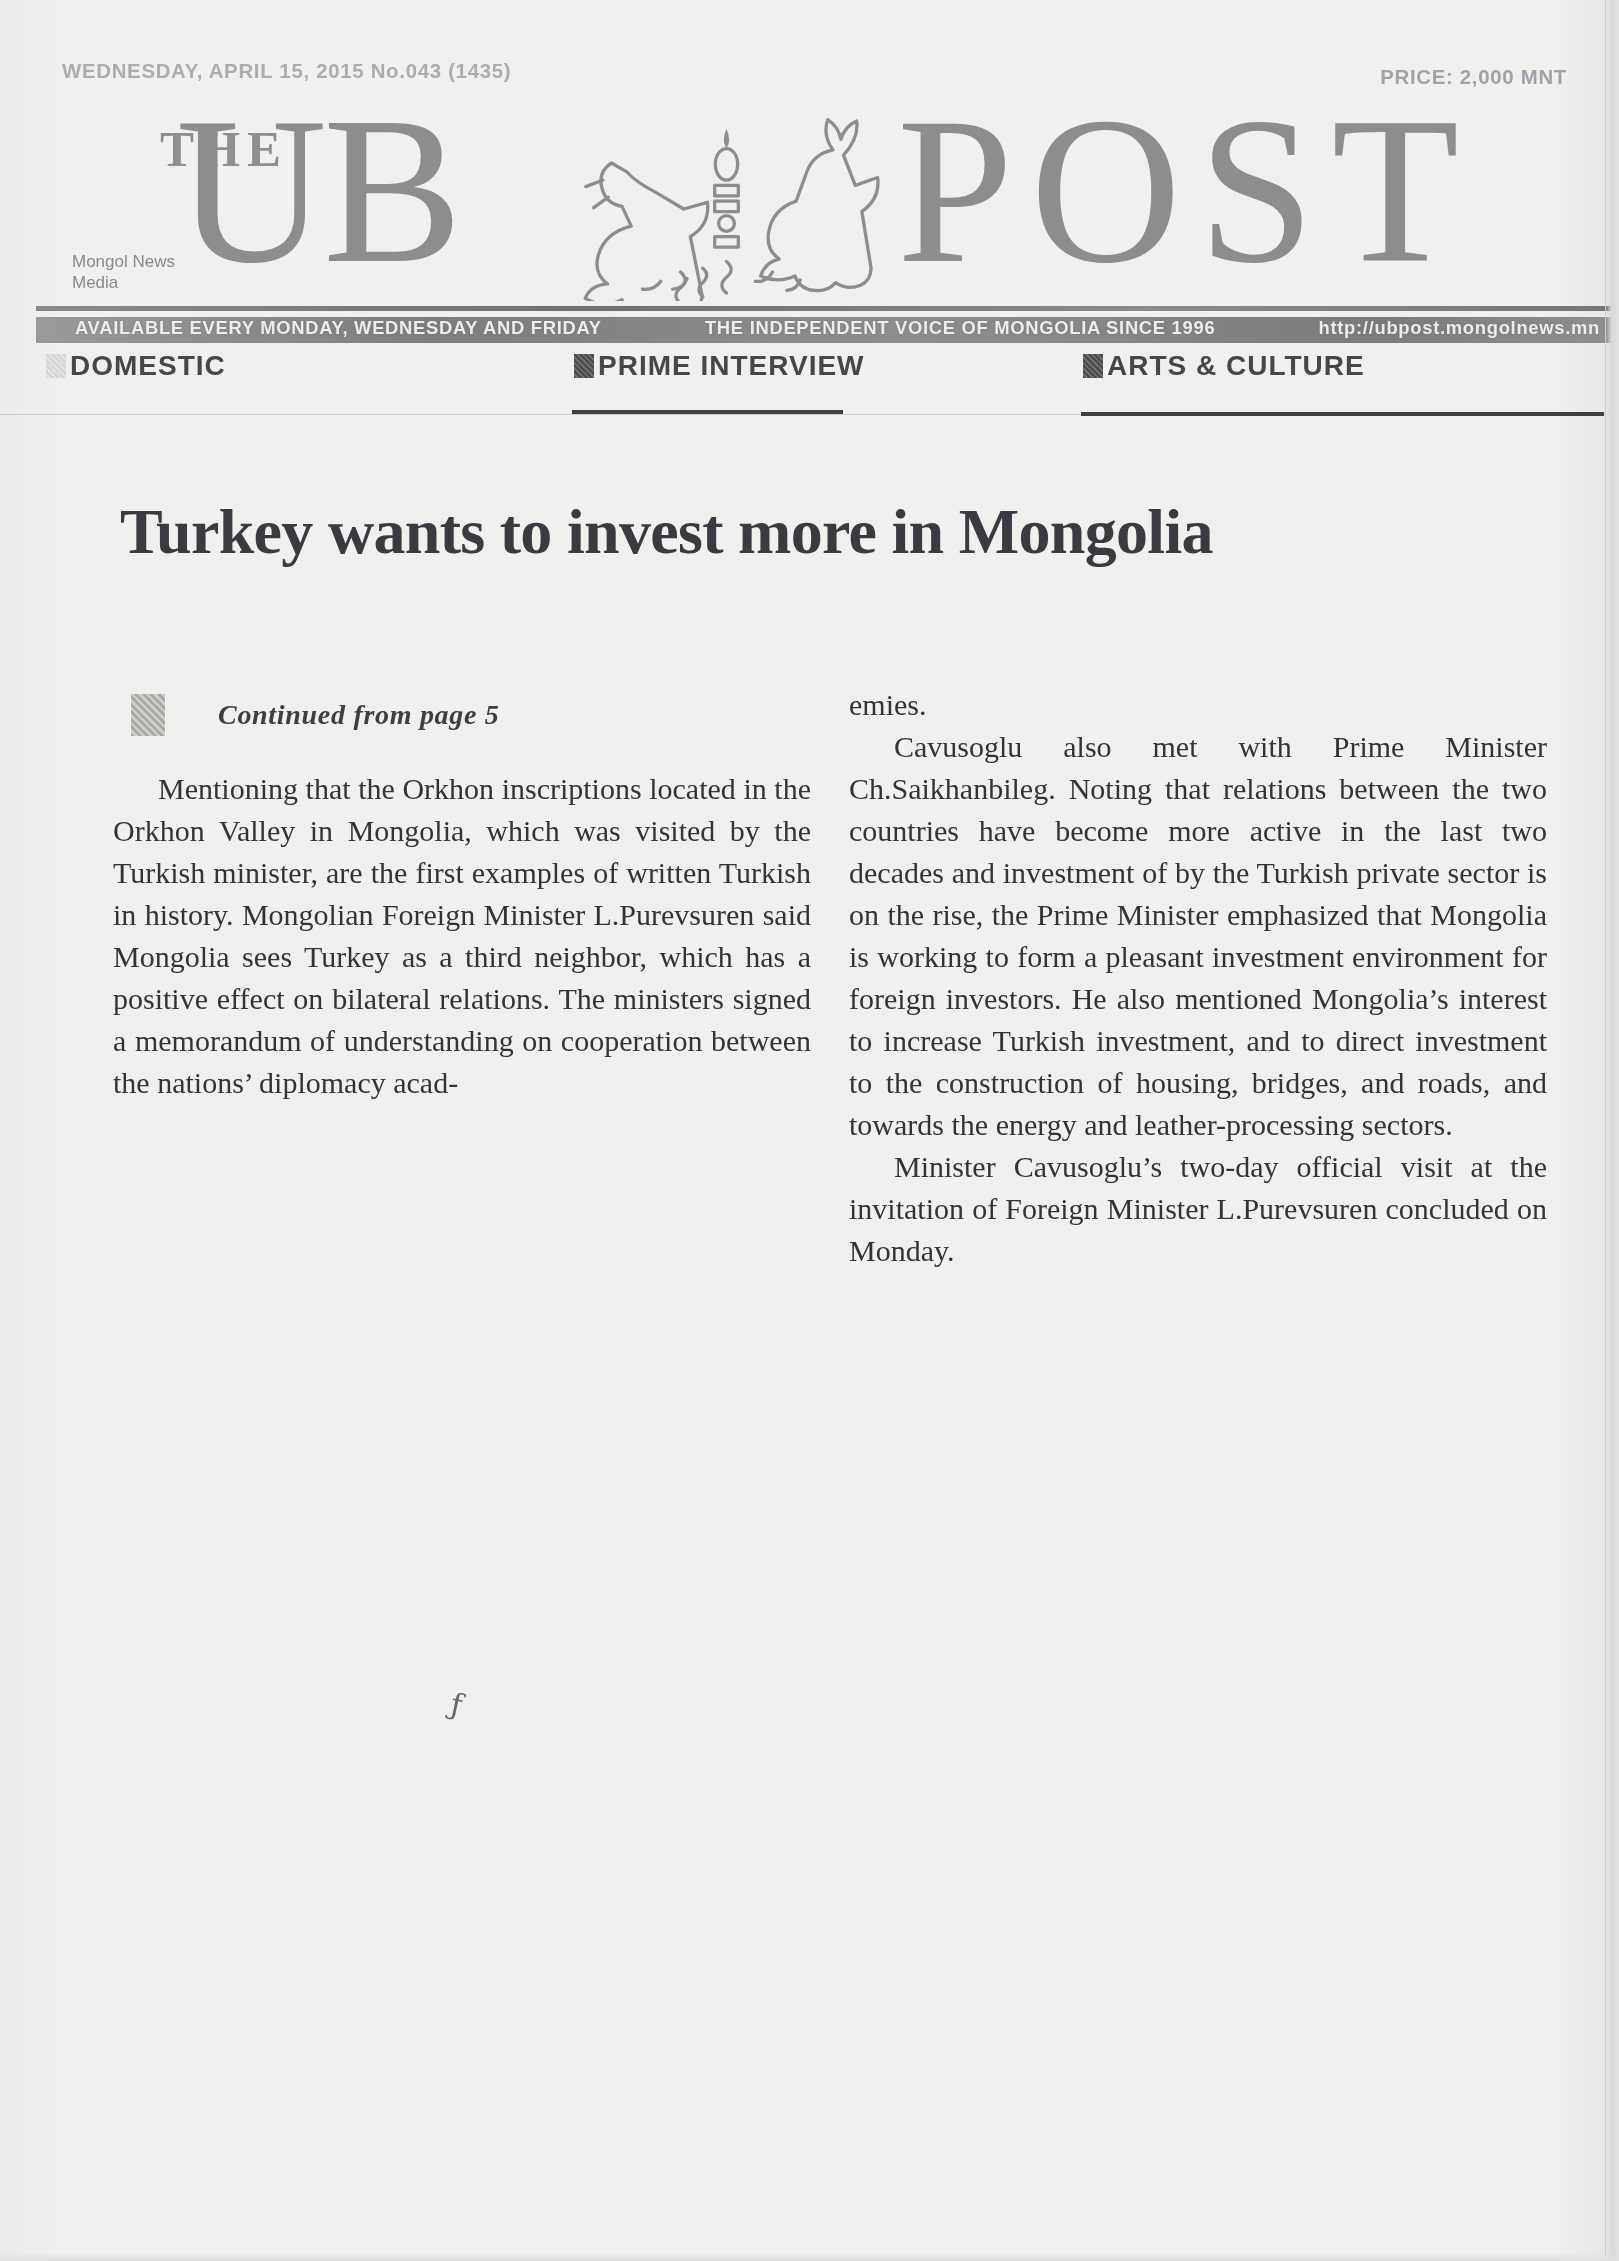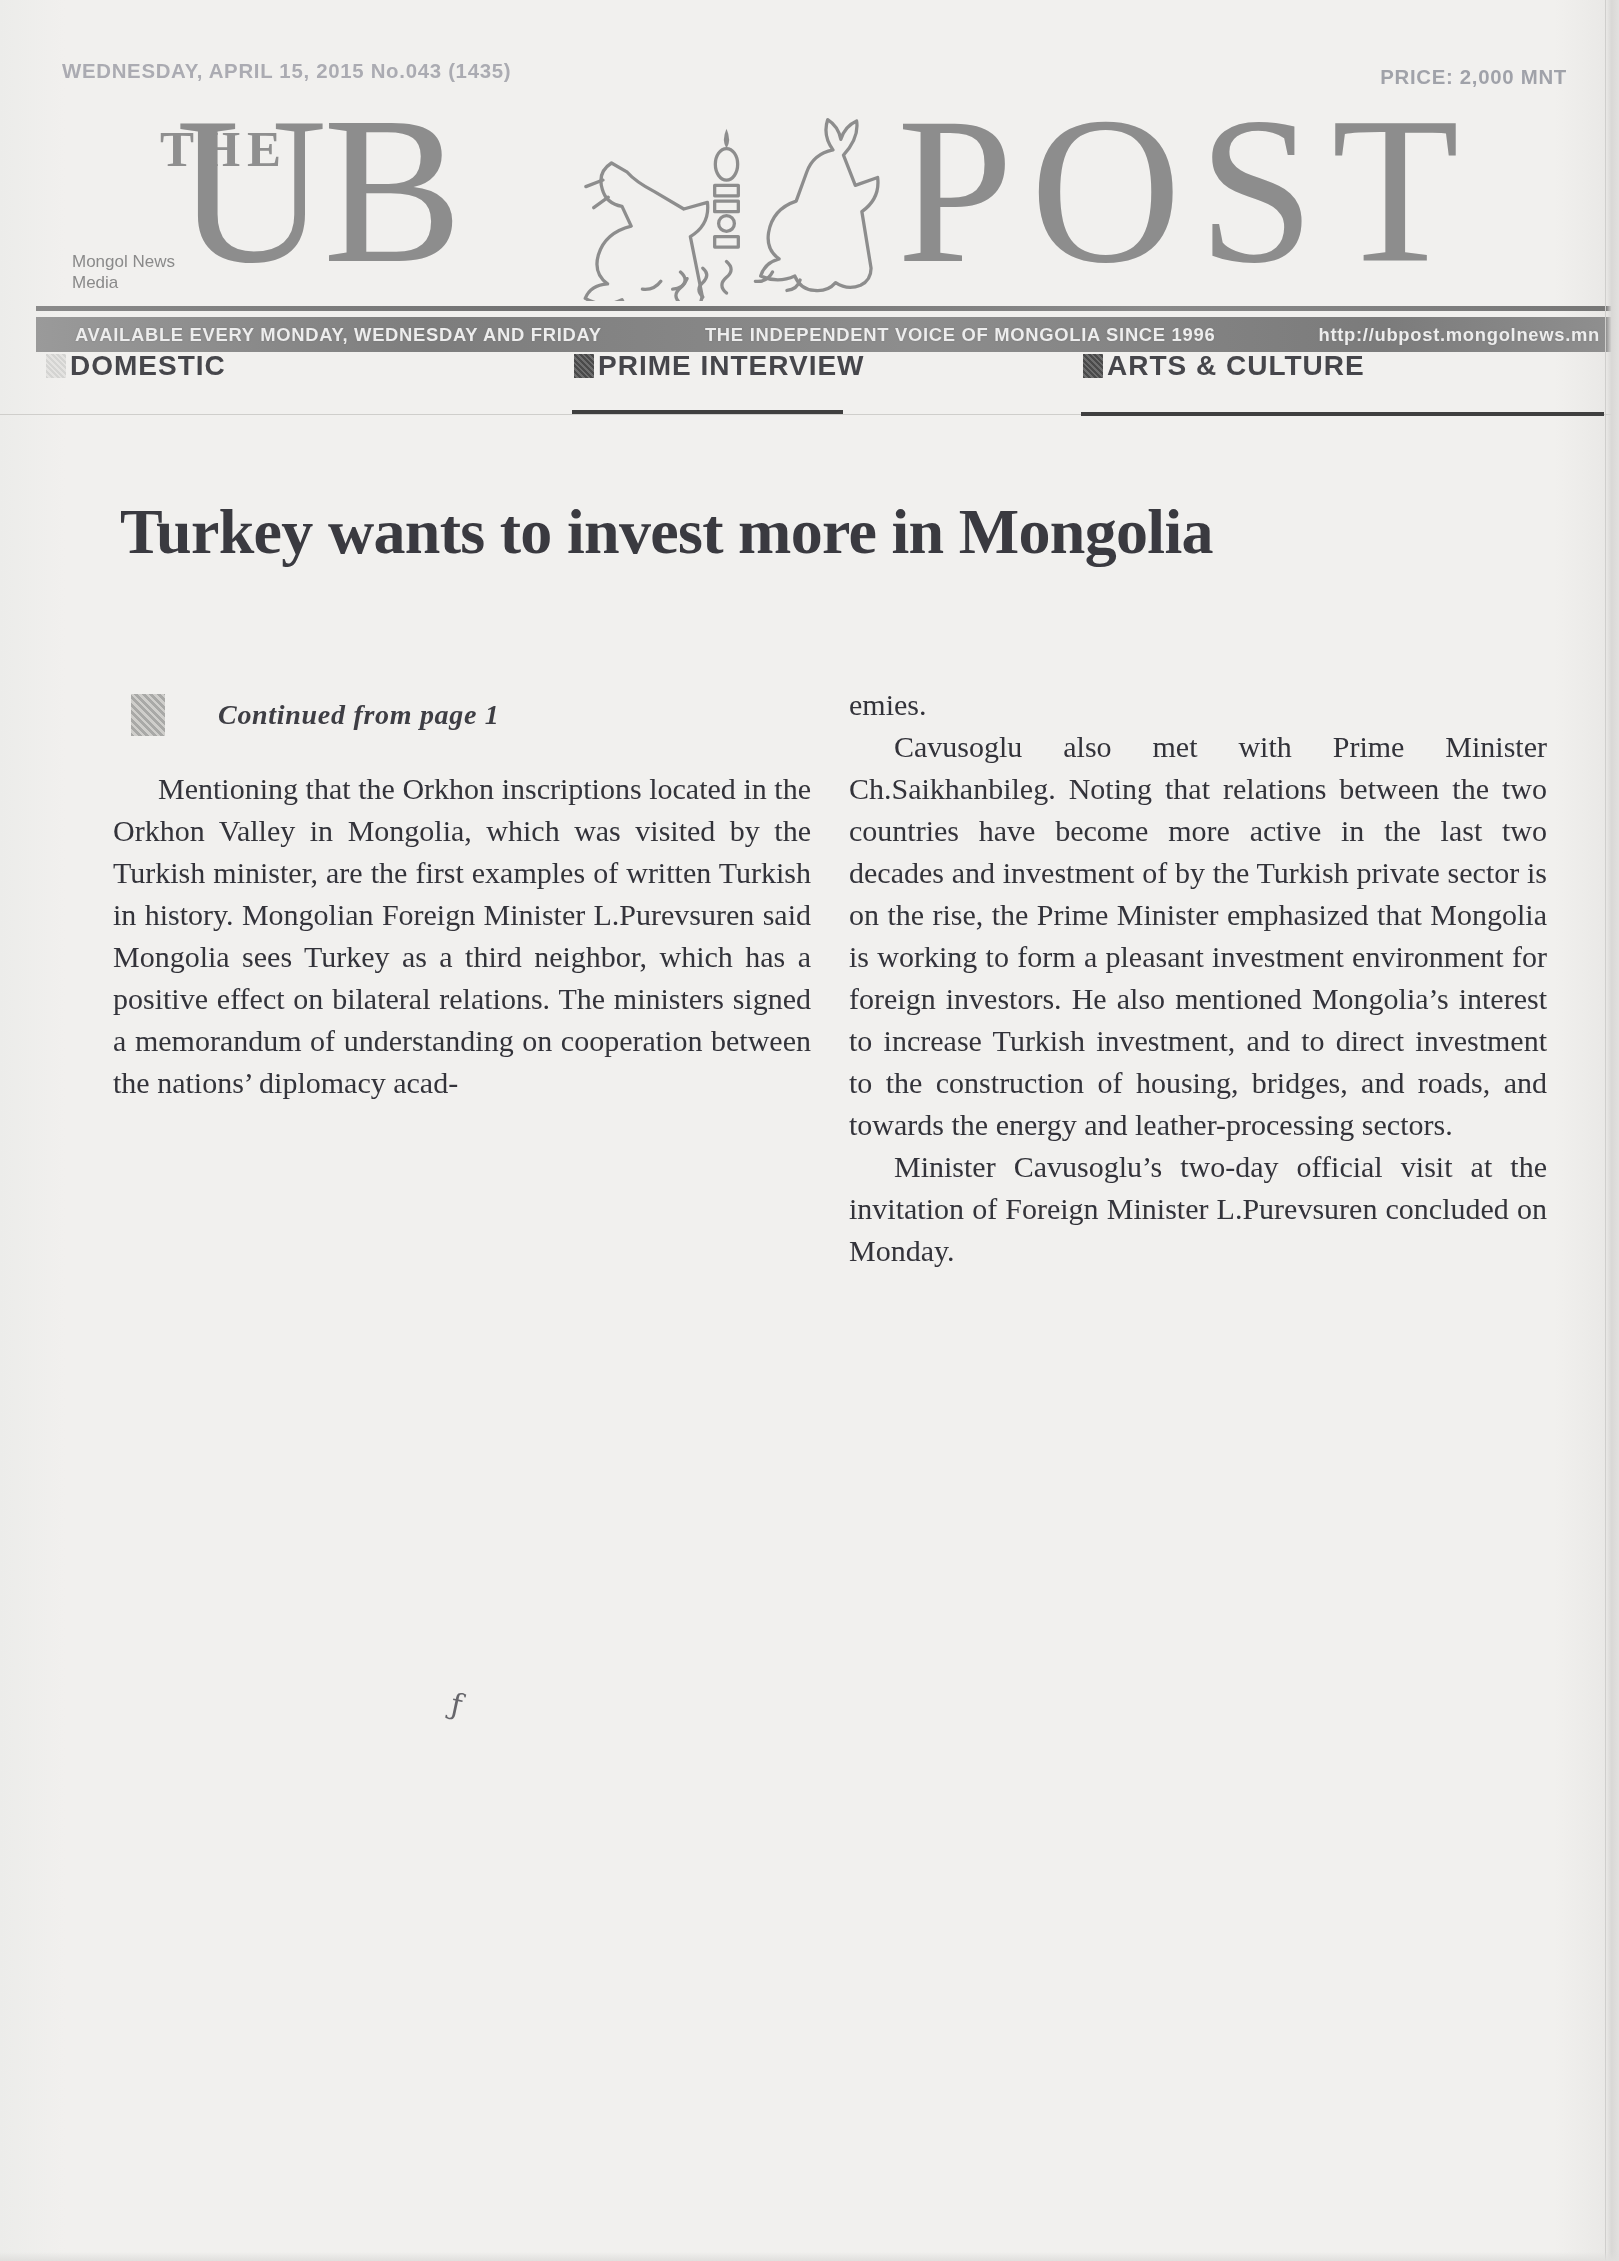--- a/index.html
+++ b/index.html
@@ -41,23 +41,23 @@
     position:absolute;left:897px;top:92px;
     font-size:209px;line-height:197px;color:#8d8d8d;letter-spacing:17px;
   }
   .emblem{position:absolute;left:562px;top:117px;}
   
   .rule-above-banner{
     position:absolute;left:36px;top:306px;width:1584px;height:5.3px;
     background:linear-gradient(90deg,#8a8a8a,#6f6f6f 35%,#8a8a8a 70%,#767676);
   }
   .banner{
-    position:absolute;left:36px;top:317px;width:1584px;height:35px;
+    position:absolute;left:36px;top:317px;width:1584px;height:26px;
     background:linear-gradient(90deg,#9a9a9a,#7d7d7d 25%,#8d8d8d 55%,#7b7b7b 85%,#909090);
-    display:flex;align-items:center;
+    display:flex;
     font-family:"Liberation Sans",sans-serif;font-weight:bold;
     font-size:18.4px;color:#eceor;
   }
   .banner span{color:#ededed;text-shadow:0 0 1.3px #6d6d6d;letter-spacing:0.7px;}
   .banner .b-left{margin-left:39px;}
   .banner .b-center{margin-left:auto;margin-right:auto;}
   .banner .b-right{margin-right:20px;}
   
   .nav-item{
     position:absolute;top:350px;display:flex;align-items:center;gap:4px;
@@ -157,21 +157,21 @@
     <span class="sq"></span>
     <span>ARTS &amp; CULTURE</span>
   </div>
   <div class="nav-underline u-prime"></div>
   <div class="nav-underline u-arts"></div>
 
   <h1 class="headline" style="margin:0;">Turkey wants to invest more in Mongolia</h1>
 
   <div class="continued-row">
     <span class="cont-icon"></span>
-    <span class="continued-label">Continued from page 1</span>
+    <span class="continued-label">Continued from page 5</span>
   </div>
 
   <div class="col col-left">
     <p>Mentioning that the Orkhon inscriptions located in the Orkhon Valley in Mongolia, which was visited by the Turkish minister, are the first examples of written Turkish in history. Mongolian Foreign Minister L.Purevsuren said Mongolia sees Turkey as a third neighbor, which has a positive effect on bilateral relations. The ministers signed a memorandum of understanding on cooperation between the nations’ diplomacy acad-</p>
   </div>
 
   <div class="col col-right">
     <p class="noindent">emies.</p>
     <p>Cavusoglu also met with Prime Minister Ch.Saikhanbileg. Noting that relations between the two countries have become more active in the last two decades and investment of by the Turkish private sector is on the rise, the Prime Minister emphasized that Mongolia is working to form a pleasant investment environment for foreign investors. He also mentioned Mongolia’s interest to increase Turkish investment, and to direct investment to the construction of housing, bridges, and roads, and towards the energy and leather-processing sectors.</p>
     <p>Minister Cavusoglu’s two-day official visit at the invitation of Foreign Minister L.Purevsuren concluded on Monday.</p>

